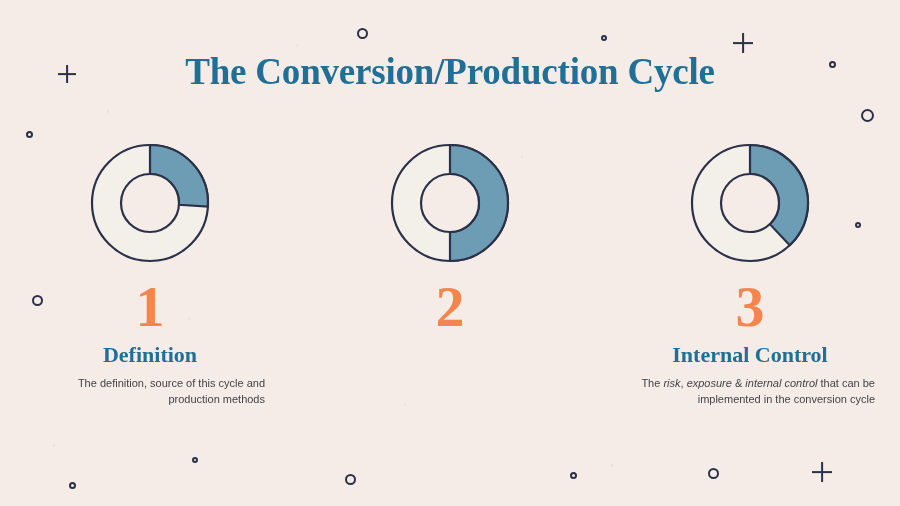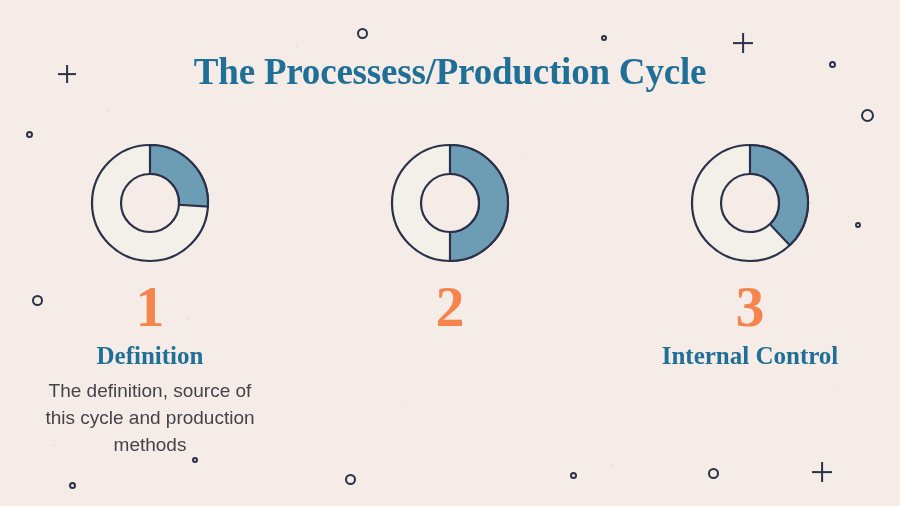--- a/index.html
+++ b/index.html
@@ -94,44 +94,44 @@
     font-weight:bold;
     font-size:58px;
     line-height:1;
     color:#f5854d;
     margin-top:12px;
   }
 
   .heading {
     font-family:"Liberation Serif", serif;
     font-weight:bold;
-    font-size:25px;
+    font-size:22px;
     color:#1f6f96;
     margin-top:6px;
     white-space:nowrap;
   }
 
   .body {
     margin-top:8px;
     font-family:"Liberation Sans", sans-serif;
-    font-size:19px;
+    font-size:11px;
     line-height:1.42;
     color:#42444c;
-    text-align:center;
+    text-align:right;
     width:230px;
   }
   .col-3 .body { width:250px; }
   .body em { font-style:italic; }
 </style>
 </head>
 <body>
 
 <div id="slide">
 
-  <div class="title">The Processess/Production Cycle</div>
+  <div class="title">The Conversion/Production Cycle</div>
 
   <div class="columns">
 
     <div class="col col-1">
       <div class="donut-wrap">
         <svg viewBox="0 0 126 126" width="126" height="126" aria-hidden="true">
           <circle cx="63" cy="63" r="58" fill="#f3f0e9" stroke="#2b3148" stroke-width="2.2"></circle>
           <path id="seg1" fill="#6d9cb5" stroke="#2b3148" stroke-width="2.2" d="M 63 5 A 58 58 0 0 1 120.88555024883975 66.64185013270018 L 91.94277512441988 64.82092506635009 A 29 29 0 0 0 63 34 Z"></path>
           <circle cx="63" cy="63" r="29" fill="#f5ebe7" stroke="#2b3148" stroke-width="2.2"></circle>
         </svg>
@@ -155,20 +155,21 @@
     <div class="col col-3">
       <div class="donut-wrap">
         <svg viewBox="0 0 126 126" width="126" height="126" aria-hidden="true">
           <circle cx="63" cy="63" r="58" fill="#f3f0e9" stroke="#2b3148" stroke-width="2.2"></circle>
           <path id="seg3" fill="#6d9cb5" stroke="#2b3148" stroke-width="2.2" d="M 63 5 A 58 58 0 0 1 102.70373214386396 105.28018039044186 L 82.85186607193198 84.14009019522092 A 29 29 0 0 0 63 34 Z"></path>
           <circle cx="63" cy="63" r="29" fill="#f5ebe7" stroke="#2b3148" stroke-width="2.2"></circle>
         </svg>
       </div>
       <div class="num">3</div>
       <div class="heading">Internal Control</div>
+      <div class="body">The <em>risk</em>, <em>exposure</em> &amp; <em>internal control</em> that can be implemented in the conversion cycle</div>
     </div>
 
   </div>
 <div class="deco deco-circle" style="left: 26px; top: 131px; width: 7px; height: 7px;"></div>
     <div class="deco deco-circle" style="left: 357px; top: 28px; width: 11px; height: 11px;"></div>
     <div class="deco deco-circle" style="left: 601px; top: 35px; width: 6px; height: 6px;"></div>
     <div class="deco deco-circle" style="left: 829px; top: 61px; width: 7px; height: 7px;"></div>
     <div class="deco deco-circle" style="left: 861px; top: 109px; width: 13px; height: 13px;"></div>
     <div class="deco deco-circle" style="left: 32px; top: 295px; width: 11px; height: 11px;"></div>
     <div class="deco deco-circle" style="left: 855px; top: 222px; width: 6px; height: 6px;"></div>

